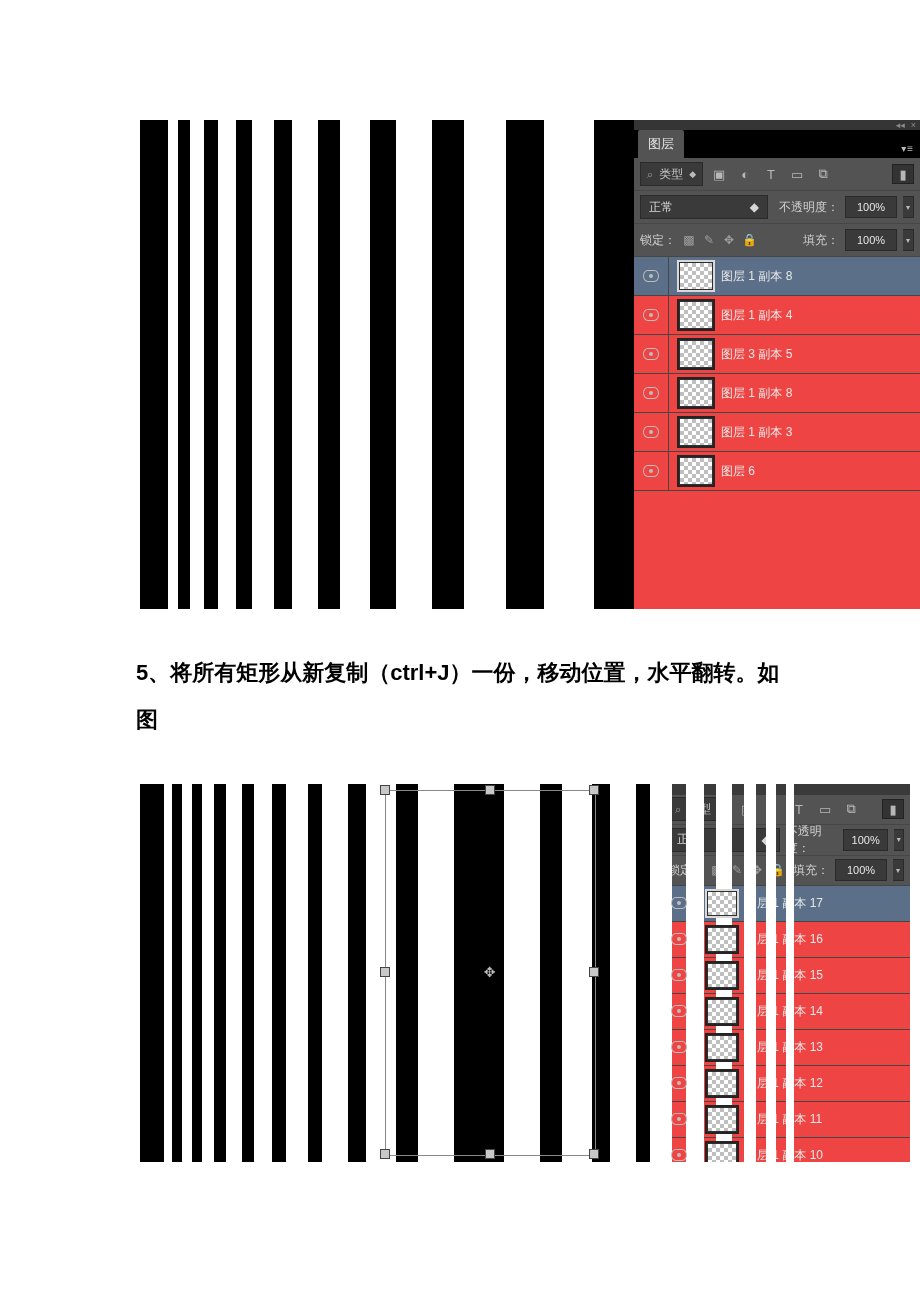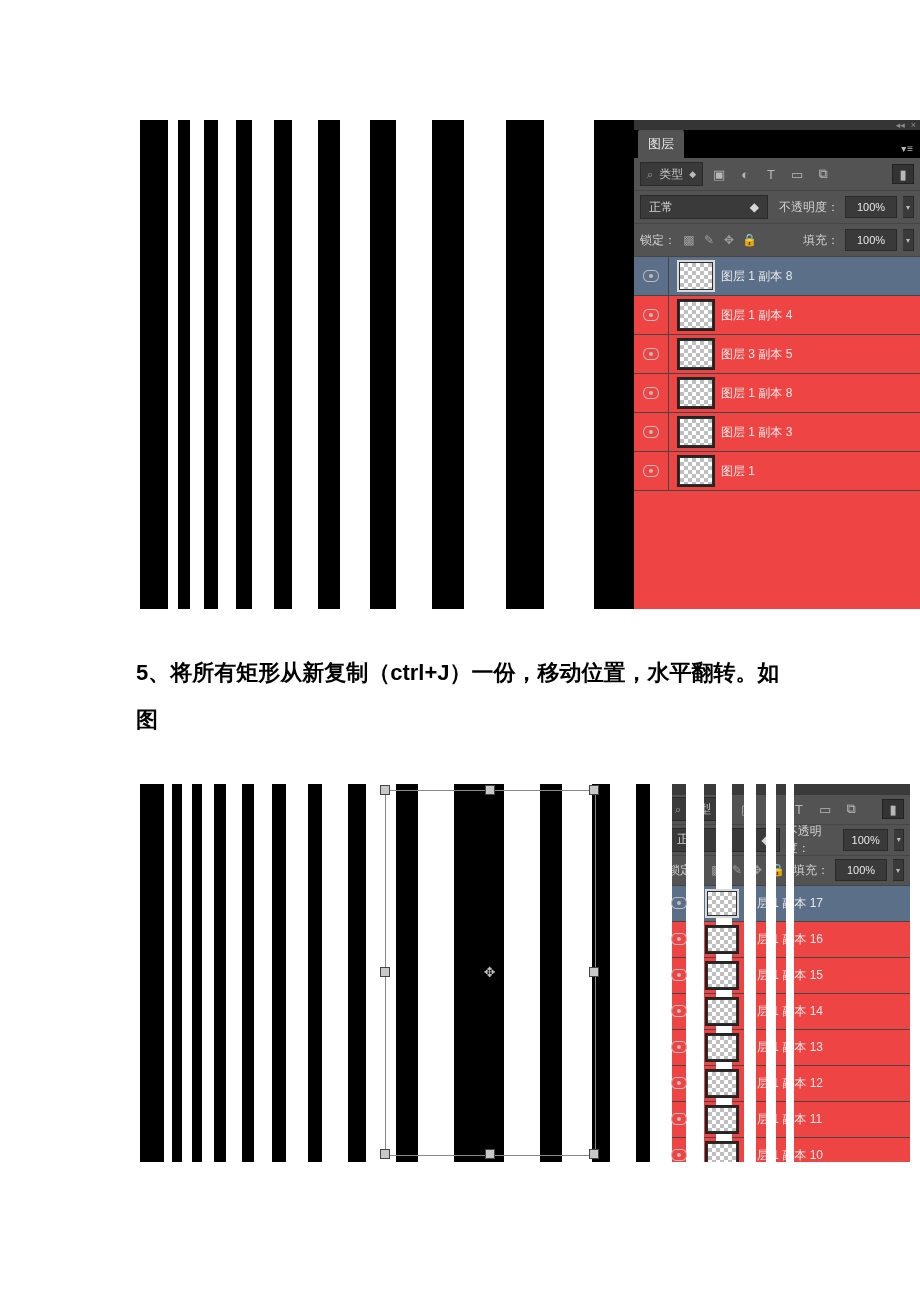--- a/index.html
+++ b/index.html
@@ -365,21 +365,21 @@
               </div>
               <span class="layer-name">图层 1 副本 3</span>
             </div>
             <div class="layer-row">
               <div class="vis-cell">
                 <span class="eye-icon"></span>
               </div>
               <div class="thumb-wrap">
                 <div class="thumb"></div>
               </div>
-              <span class="layer-name">图层 1</span>
+              <span class="layer-name">图层 6</span>
             </div>
           </div>
       </div>
     </div>
   </div>
 
   <p class="instruction">5、将所有矩形从新复制（ctrl+J）一份，移动位置，水平翻转。如图</p>
 
   <div class="figure-wrap">
     <div class="ps-figure ps-figure2">

